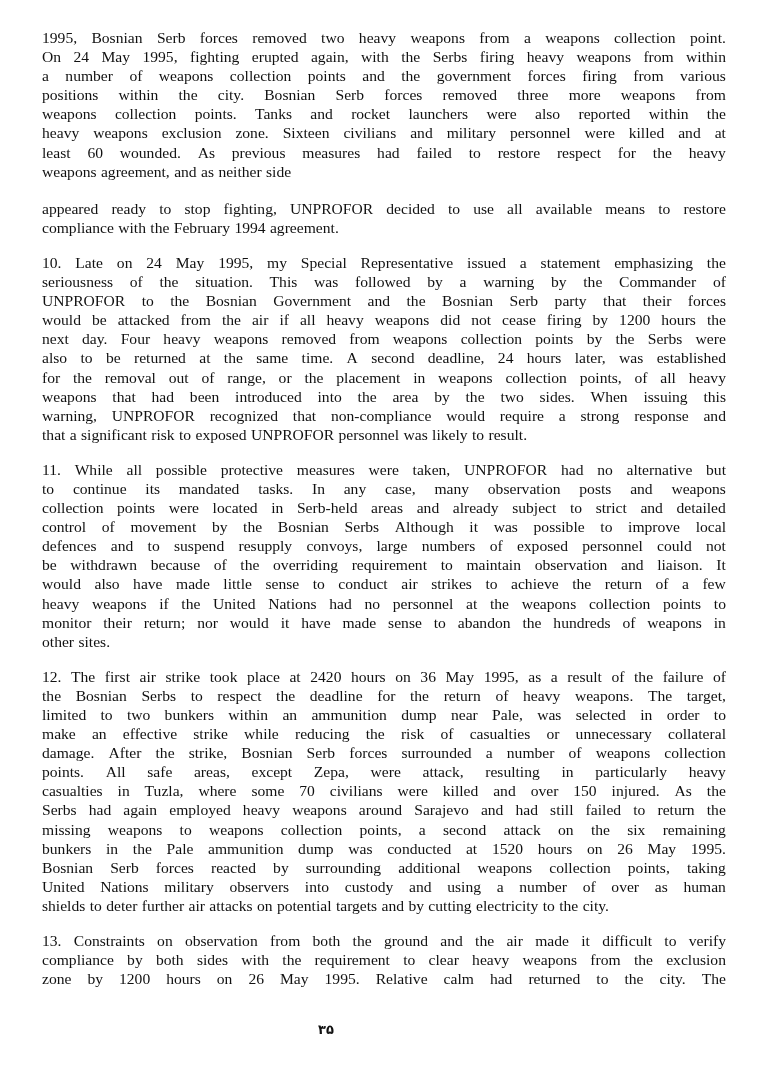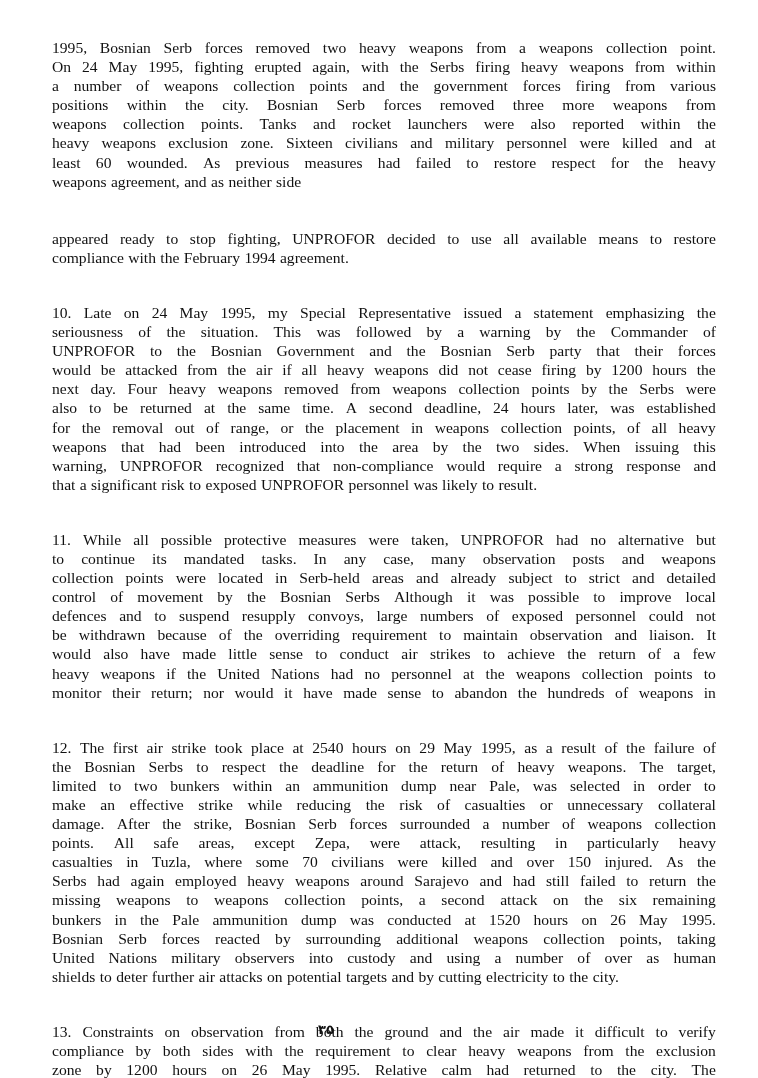--- a/index.html
+++ b/index.html
@@ -15,21 +15,21 @@
       color: #111111;
       font-family: "Liberation Serif", serif;
     }
     .page {
       position: absolute;
       left: 40px;
       top: 26px;
       width: 688px;
     }
     .para {
-      margin: 12px;
+      margin: 2px;
       font-size: 15.6px;
       line-height: 19.1px;
     }
     .page-number {
       position: absolute;
       left: 0;
       width: 652px;
       top: 1022px;
       text-align: center;
       font-family: "DejaVu Sans", sans-serif;
@@ -510,38 +510,42 @@
         <span>made</span>
         <span>sense</span>
         <span>to</span>
         <span>abandon</span>
         <span>the</span>
         <span>hundreds</span>
         <span>of</span>
         <span>weapons</span>
         <span>in</span>
       </div>
+    <div class="jline last">
+        <span>other</span>
+        <span>sites.</span>
+      </div>
   </div>
 
   <div style="height:12px"></div>
 
   <div class="para">
     <div class="jline">
         <span>12.</span>
         <span>The</span>
         <span>first</span>
         <span>air</span>
         <span>strike</span>
         <span>took</span>
         <span>place</span>
         <span>at</span>
-        <span>2540</span>
+        <span>2420</span>
         <span>hours</span>
         <span>on</span>
-        <span>29</span>
+        <span>36</span>
         <span>May</span>
         <span>1995,</span>
         <span>as</span>
         <span>a</span>
         <span>result</span>
         <span>of</span>
         <span>the</span>
         <span>failure</span>
         <span>of</span>
       </div>

